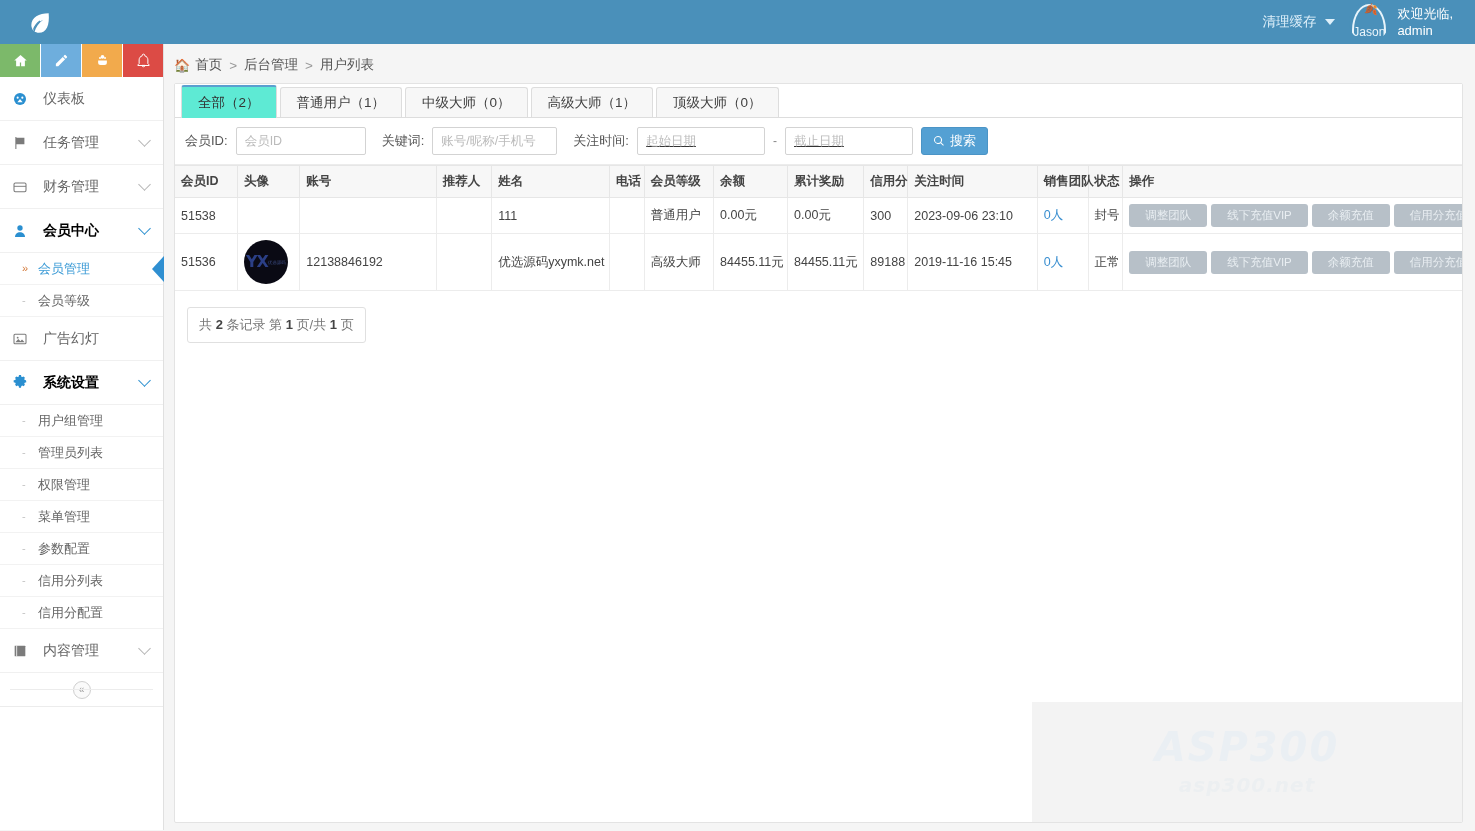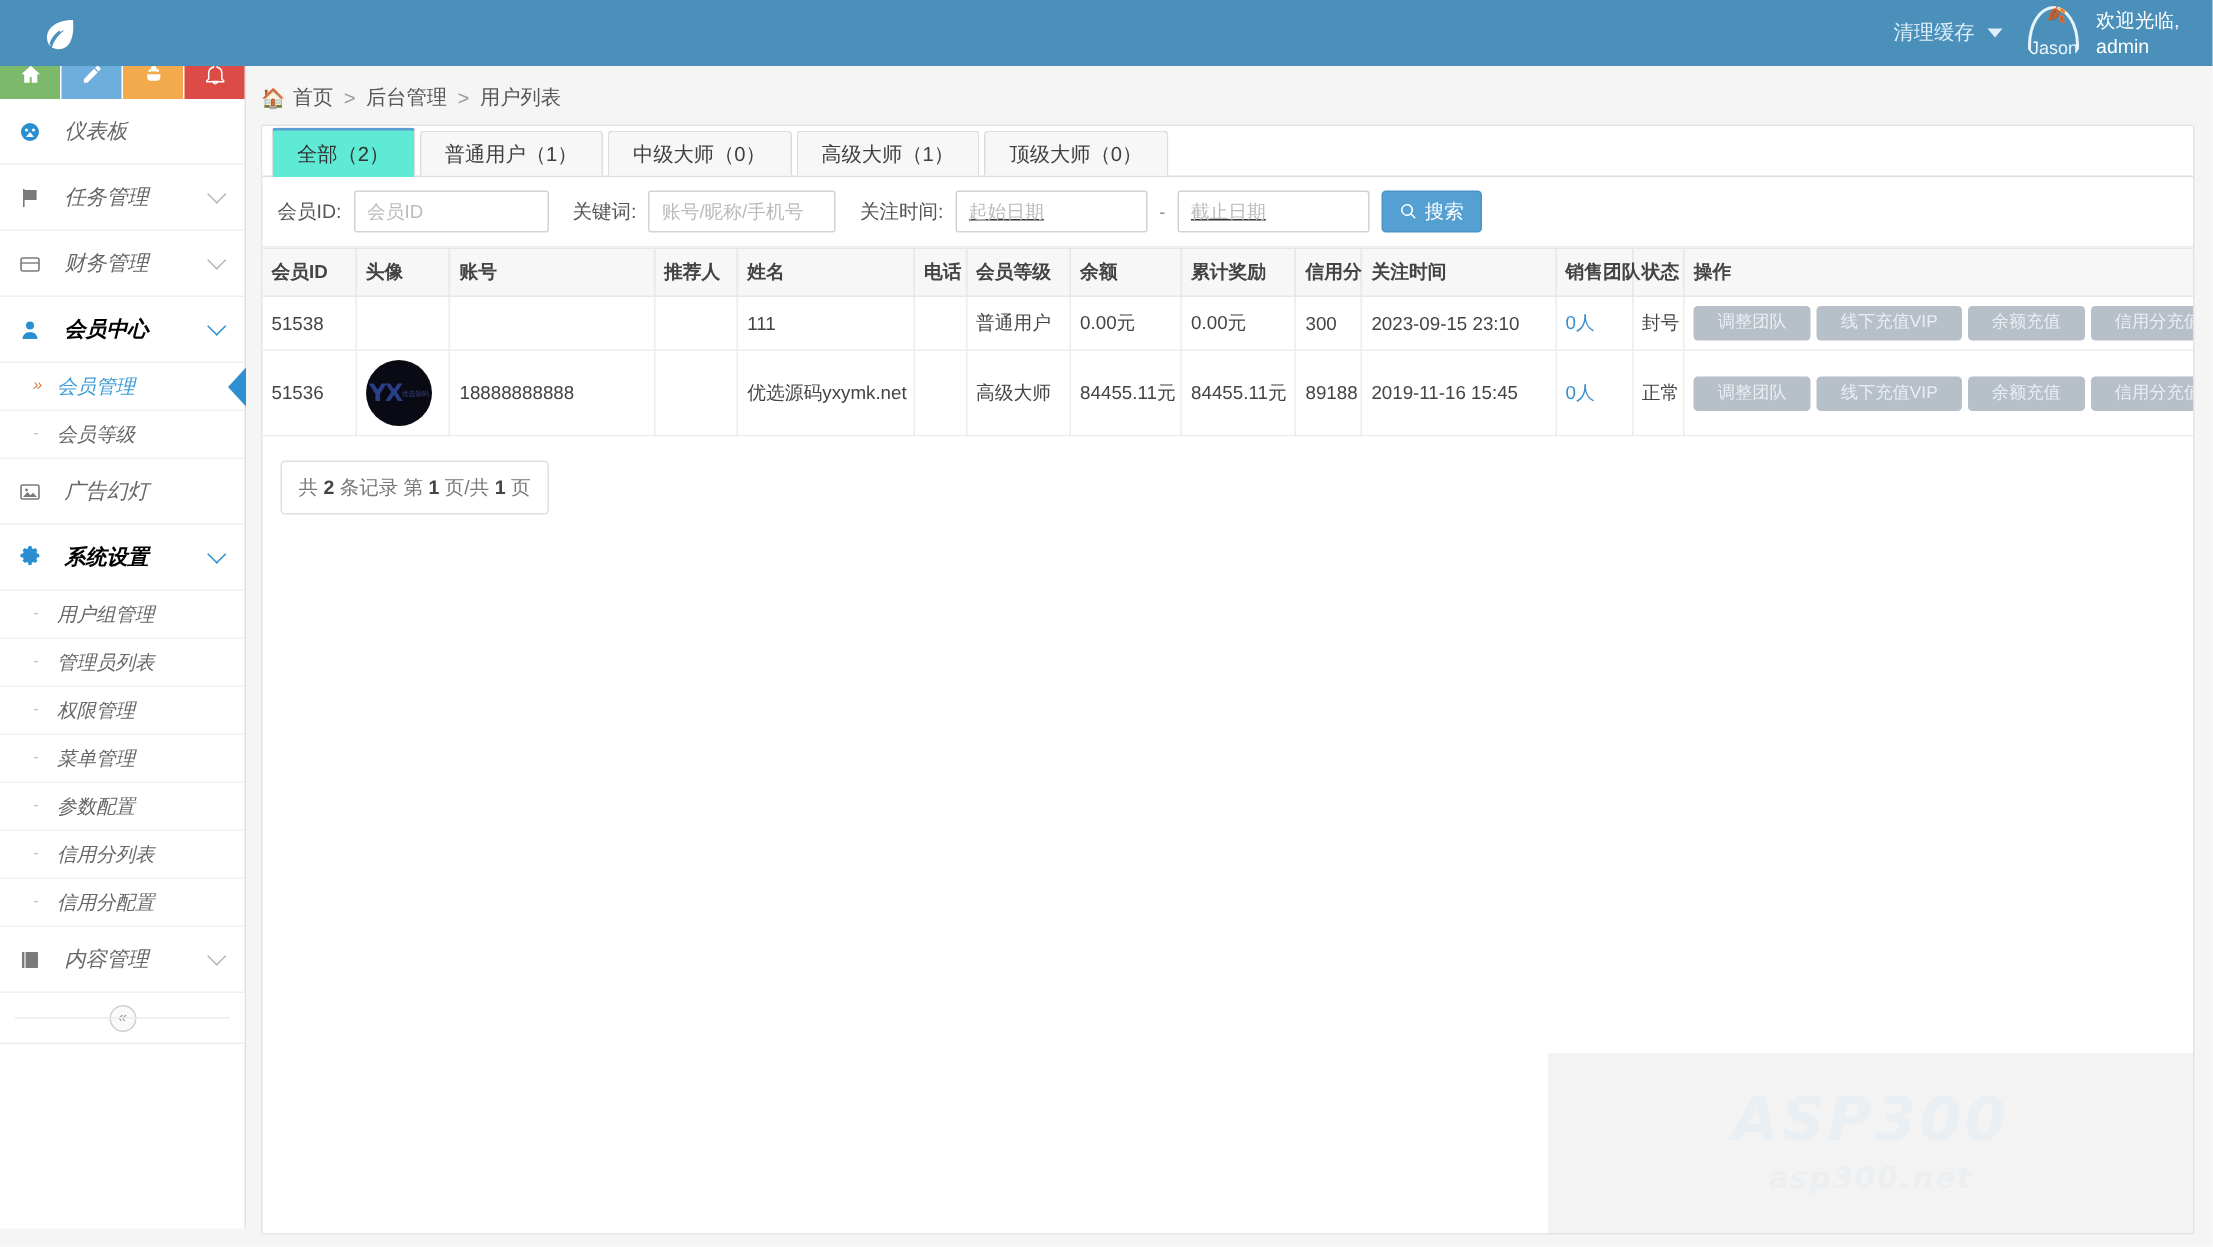--- a/index.html
+++ b/index.html
@@ -68,26 +68,25 @@
   .avatar-top .av-leaf {
     position: absolute; top: 1px; left: 15px;
     font-size: 11px; color: #8fd46a;
   }
   .welcome {
     color: #ffffff; font-size: 13px; line-height: 17px;
   }
 
   
   .sidebar {
-    position: absolute; top: 32px; left: 0;
+    position: absolute; top: 43px; left: 0;
     width: 164px; height: 787px;
     background: #ffffff;
     border-right: 1px solid #e0e0e0;
     z-index: 30;
-    font-style: italic;
   }
   .quick-actions { display: flex; height: 34px; }
   .qa {
     flex: 1; display: flex; align-items: center; justify-content: center;
     color: #fff; font-size: 14px;
     margin-right: 1px;
     cursor: pointer;
   }
   .qa:last-child { margin-right: 0; }
   .qa-green  { background: #7cb96a; }
@@ -611,21 +610,21 @@
             <td>51538</td>
             <td></td>
             <td></td>
             <td></td>
             <td>111</td>
             <td></td>
             <td>普通用户</td>
             <td>0.00元</td>
             <td>0.00元</td>
             <td>300</td>
-            <td>2023-09-15 23:10</td>
+            <td>2023-09-06 23:10</td>
             <td><a class="lnk">0人</a></td>
             <td>封号</td>
             <td>
               <div class="ops">
                 <button class="op-btn">调整团队</button>
                 <button class="op-btn">线下充值VIP</button>
                 <button class="op-btn">余额充值</button>
                 <button class="op-btn">信用分充值</button>
                 <button class="op-btn">资金明细</button>
 
@@ -633,21 +632,21 @@
             </td>
           </tr>
           <tr class="row-tall">
             <td>51536</td>
             <td>
               <div class="avatar-cell">
                 <span class="yx">YX</span>
                 <span class="yxsub">优选源码</span>
               </div>
             </td>
-            <td>18888888888</td>
+            <td>12138846192</td>
             <td></td>
             <td>优选源码yxymk.net</td>
             <td></td>
             <td>高级大师</td>
             <td>84455.11元</td>
             <td>84455.11元</td>
             <td>89188</td>
             <td>2019-11-16 15:45</td>
             <td><a class="lnk">0人</a></td>
             <td>正常</td>

